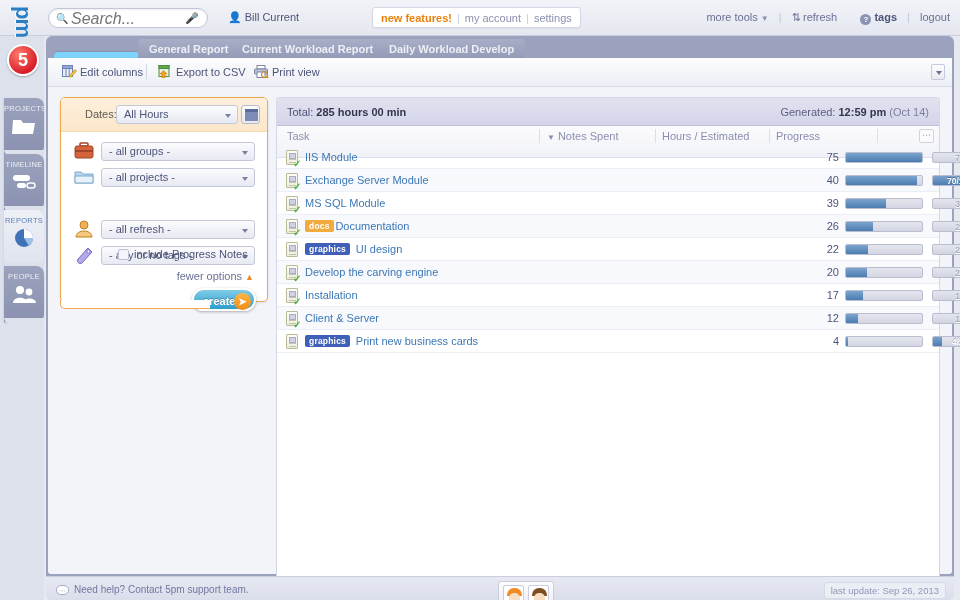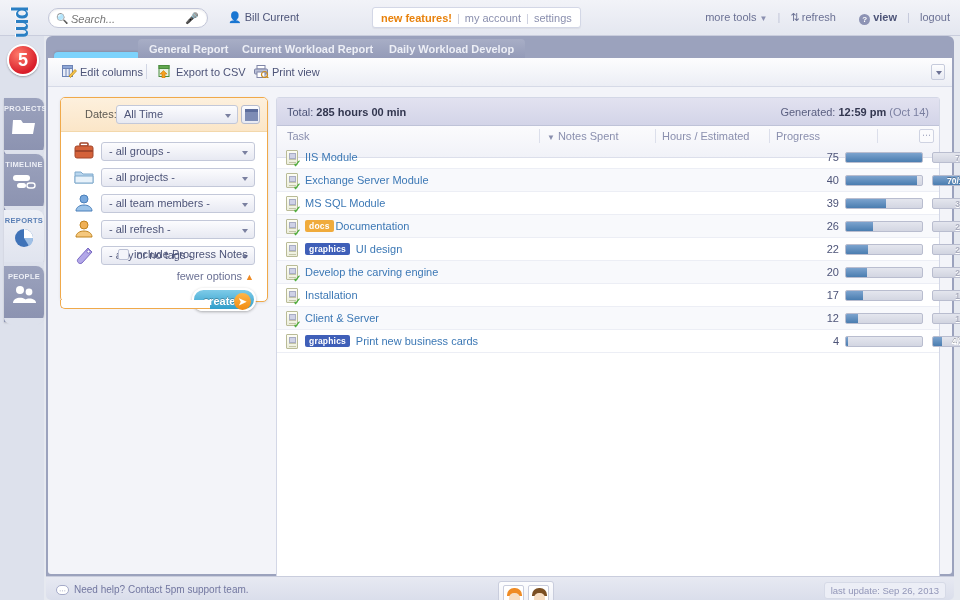--- a/index.html
+++ b/index.html
@@ -42,21 +42,21 @@
 
   .search-wrap{
     position:absolute; left:48px; top:8px; width:160px; height:20px;
     background:#fff; border:1px solid #c2c6d8; border-radius:10px;
     box-shadow:inset 0 1px 2px rgba(0,0,0,.07);
   }
   .search-ico{ position:absolute; left:7px; top:4px; font-size:10px; color:#8b90b0; }
   .search-input{
     position:absolute; left:22px; top:2px; width:112px; height:16px;
     border:0; outline:none; background:transparent;
-    font-family:"Liberation Sans", sans-serif; font-size:11px;
+    font-family:"Liberation Sans", sans-serif; font-size:16px;
     font-style:italic; color:#9498b8;
   }
   .mic-ico{ position:absolute; right:8px; top:3px; font-size:11px; color:#9ea3c2; }
 
   .user-chip{ position:absolute; left:228px; top:11px; color:#4d5478; font-size:11px; }
   .user-chip .u-ico{ color:#7d9fd4; margin-right:3px; font-size:11px; }
 
   .pill{
     position:absolute; left:372px; top:7px; height:21px;
     background:#fff; border:1px solid #d3d7e6; border-radius:3px;
@@ -87,21 +87,21 @@
     border-radius:0 8px 8px 0;
     box-shadow:0 1px 2px rgba(0,0,0,.18);
     text-align:center; cursor:pointer;
   }
   .rail-item.active{
     background:linear-gradient(#eef0f6,#dfe3ee);
     box-shadow:0 1px 2px rgba(0,0,0,.12);
   }
   .rail-label{
     display:block; padding-top:6px;
-    font-size:7.5px; font-weight:bold; letter-spacing:.3px;
+    font-size:7.5px; font-weight:normal; letter-spacing:.3px;
     color:#edeff6;
   }
   .rail-item.active .rail-label{ color:#5a7fb5; }
   .rail-ico{ display:block; margin:2px auto 0; width:26px; height:26px; color:#fff; }
   .rail-item.active .rail-ico{ color:#3f73b8; }
   .rail-notch{
     position:absolute; left:4px; width:40px; height:9px;
     background:#dde1ec; border-radius:50%/0 0 100% 100%;
   }
 
@@ -352,21 +352,21 @@
     <div class="pill">
       <a class="hot" href="#">new features!</a><span class="sep">|</span><a href="#">my account</a><span class="sep">|</span><a href="#">settings</a>
     </div>
 
     <div class="topright">
       <a href="#">more tools</a>
       <span class="caret">▼</span>
       <span class="sep">|</span>
       <span class="refresh-ico">⇅</span><a href="#">refresh</a>
       <span class="sep">&nbsp;</span>
-      <span class="help-ico">?</span><a href="#" class="help">view</a>
+      <span class="help-ico">?</span><a href="#" class="help">tags</a>
       <span class="sep">|</span>
       <a href="#">logout</a>
     </div>
   </div>
 
   <div class="logo">
     <div class="pm">pm</div>
     <div class="five">5</div>
   </div>
 
@@ -464,21 +464,21 @@
             </svg>
           </span><span>Print view</span>
         </div>
         <div class="tb-dd"></div>
       </div>
 
       <div class="filters">
 
         <div class="dates-row">
           <span class="dates-lbl">Dates:</span>
-          <div class="sel" style="left:55px; top:7px; width:122px;">All Time</div>
+          <div class="sel" style="left:55px; top:7px; width:122px;">All Hours</div>
           <div class="cal-btn">
               <i></i>
             </div>
         </div>
 
         <div class="frow" style="top:42px">
           <span class="fico">
             <svg viewBox="0 0 22 20" width="22" height="20">
               <rect x="7" y="2" width="8" height="3" rx="1" fill="none" stroke="#a3462b" stroke-width="1.6"></rect>
               <rect x="2" y="5" width="18" height="12" rx="2" fill="#d4623a" stroke="#a3462b"></rect>
@@ -491,29 +491,20 @@
         <div class="frow" style="top:68px">
           <span class="fico">
             <svg viewBox="0 0 22 20" width="22" height="20">
               <path d="M2 5 L8 5 L10 7 L20 7 L20 16 L2 16 Z" fill="#b9d6ee" stroke="#7fa9cc"></path>
               <path d="M2 9 L20 9 L20 16 L2 16 Z" fill="#e8f2fa" stroke="#7fa9cc"></path>
             </svg>
           </span>
           <div class="sel">- all projects -</div>
         </div>
 
-        <div class="frow" style="top:94px">
-          <span class="fico">
-            <svg viewBox="0 0 22 20" width="22" height="20">
-              <circle cx="11" cy="6" r="4" fill="#78a8dd" stroke="#4a7fba"></circle>
-              <path d="M3 18 C3 10 19 10 19 18 Z" fill="#9cc3e8" stroke="#4a7fba"></path>
-            </svg>
-          </span>
-          <div class="sel">- all team members -</div>
-        </div>
 
         <div class="frow" style="top:120px">
           <span class="fico">
             <svg viewBox="0 0 22 20" width="22" height="20">
               <circle cx="11" cy="6" r="4" fill="#f0b055" stroke="#c0831f"></circle>
               <path d="M3 18 C3 10 19 10 19 18 Z" fill="#f5c87e" stroke="#c0831f"></path>
             </svg>
           </span>
           <div class="sel">- all refresh -</div>
         </div>

